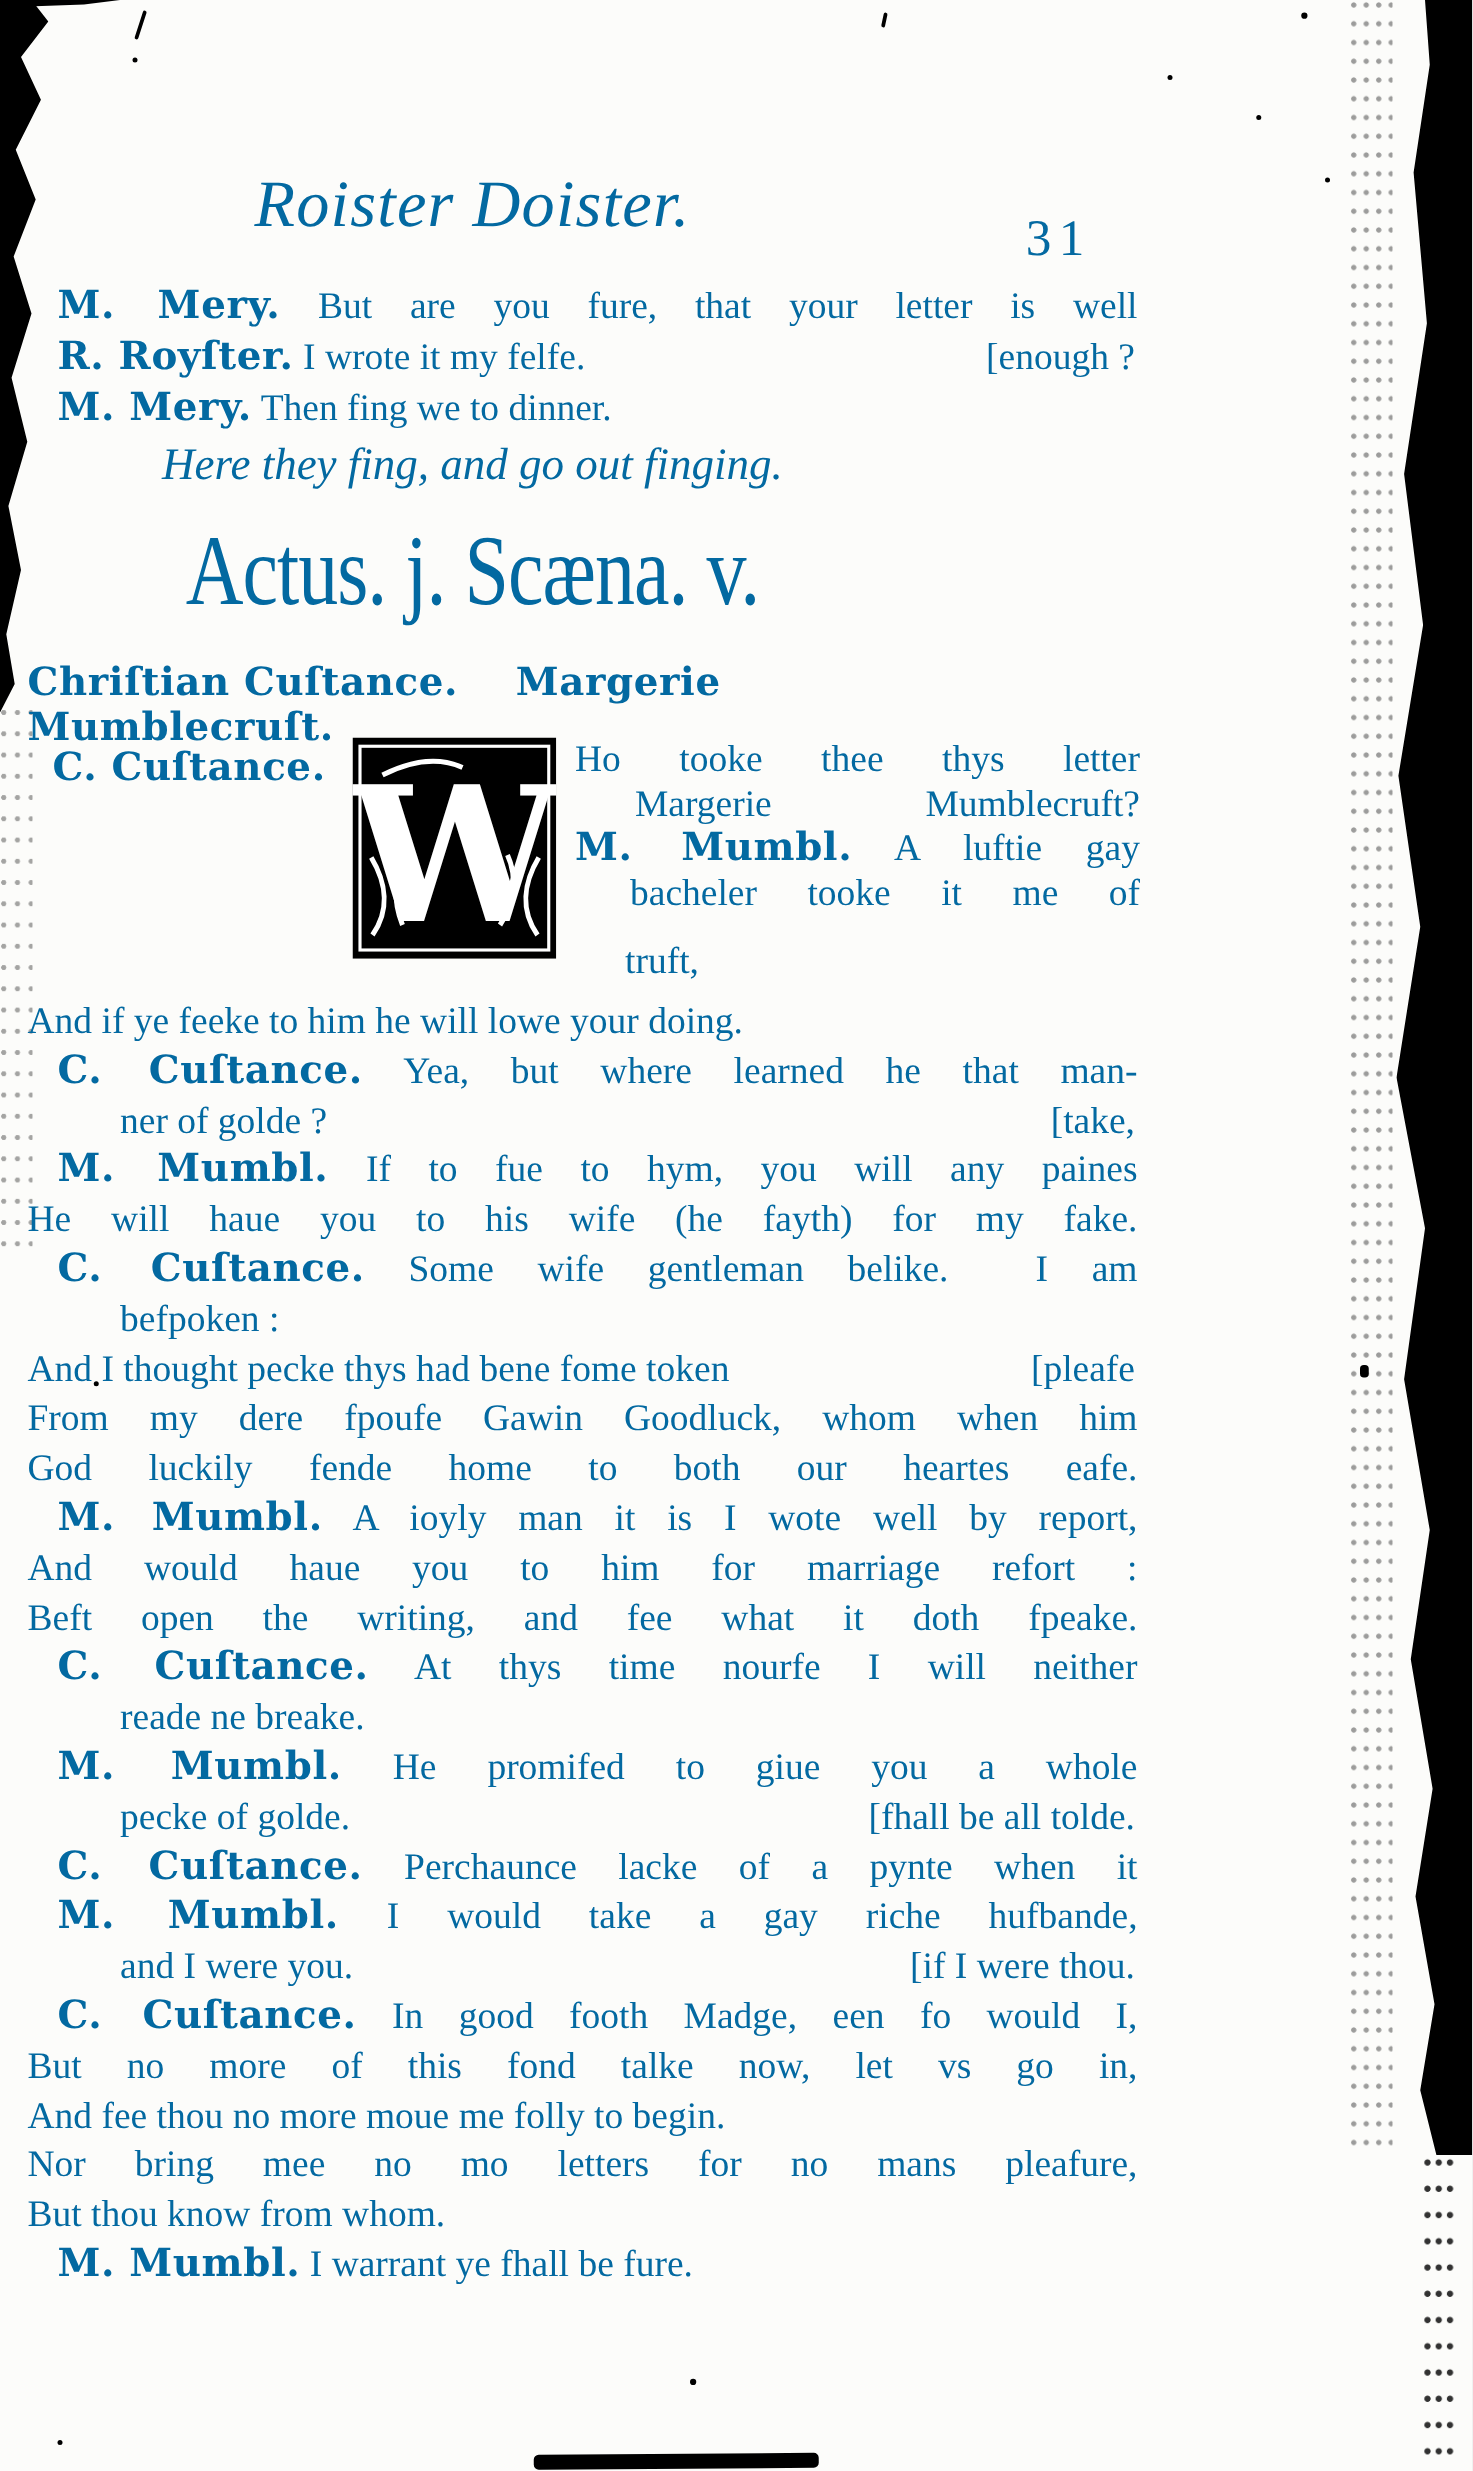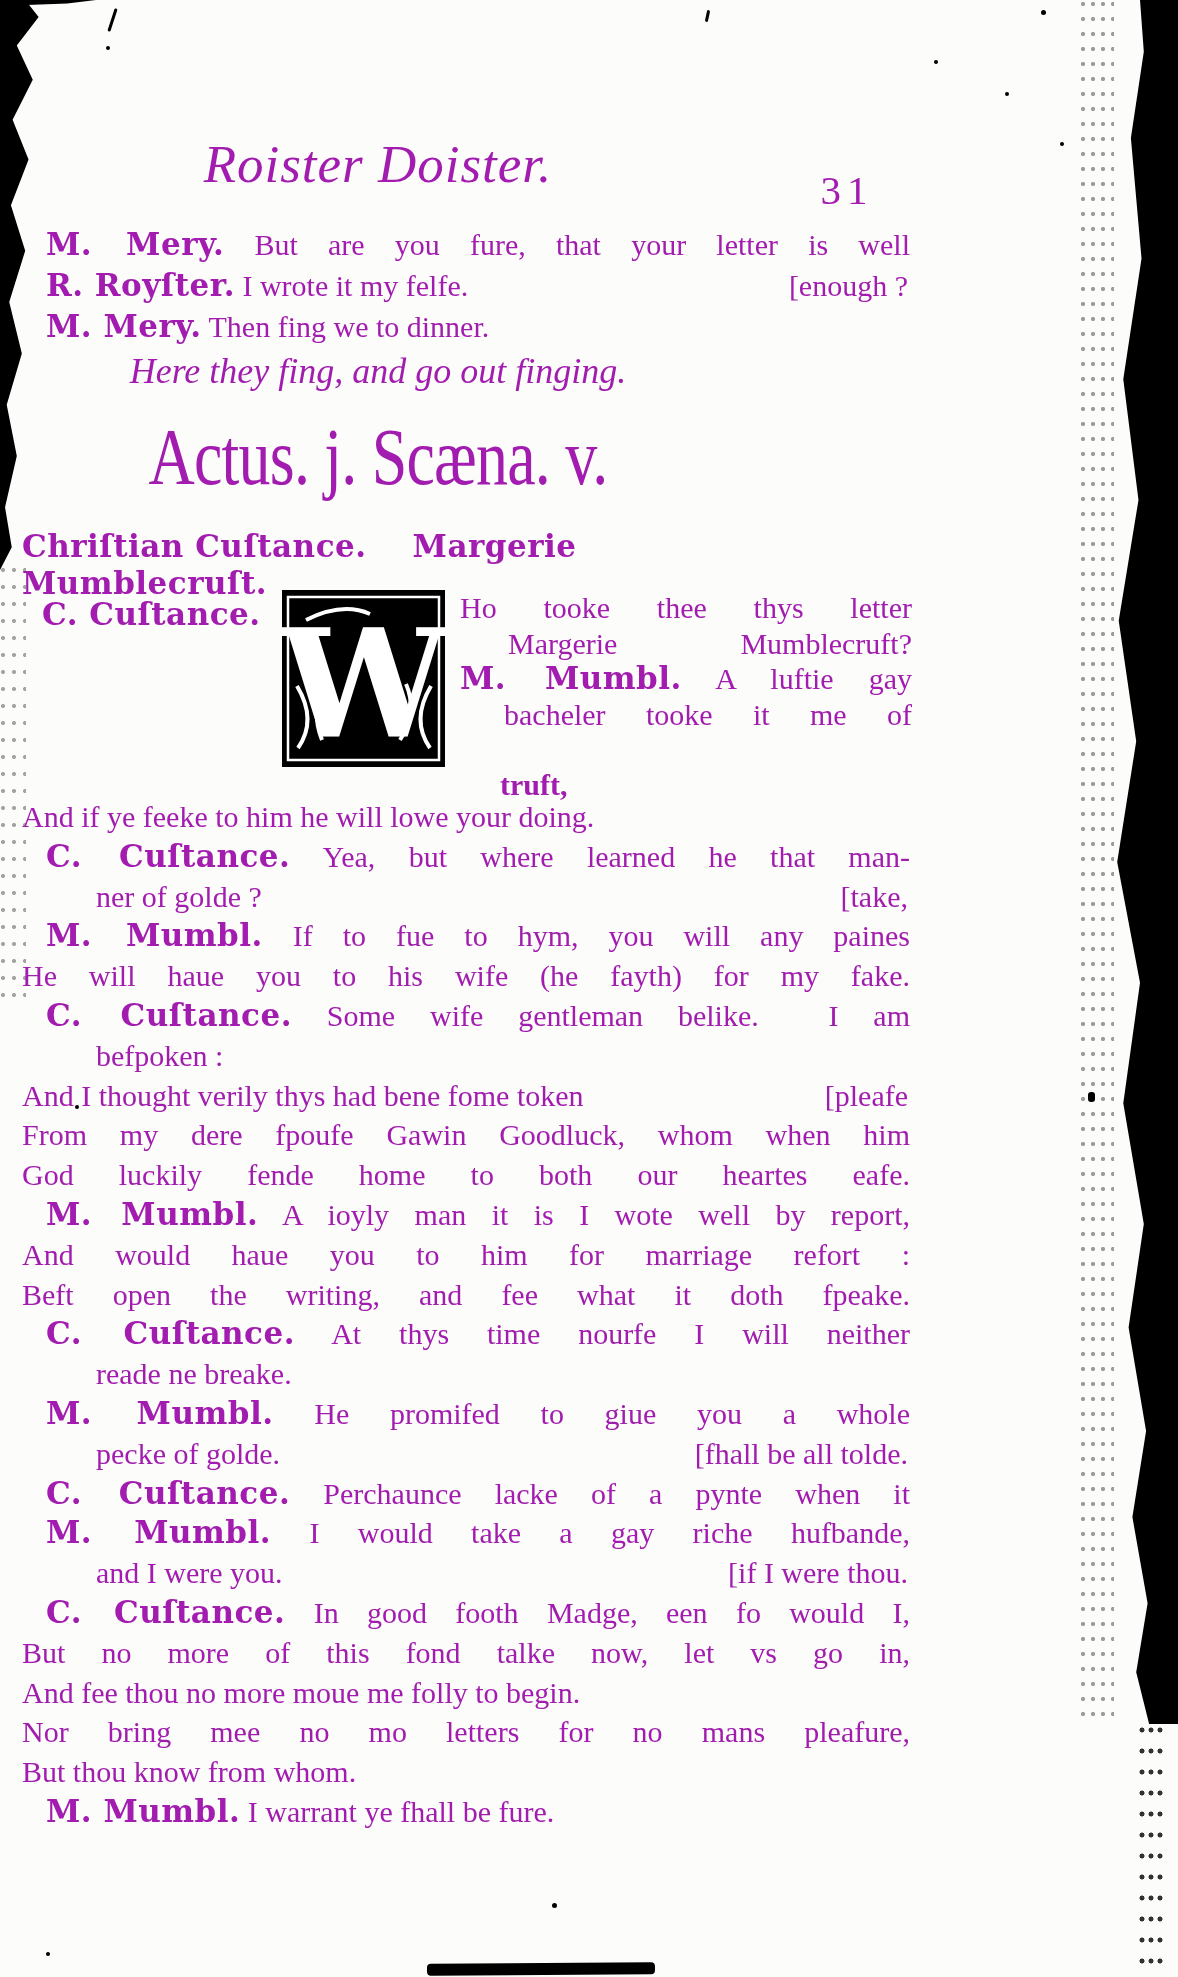--- a/index.html
+++ b/index.html
@@ -1,18 +1,18 @@
 <!DOCTYPE html>
 <html><head>
 <meta charset="utf-8">
 <style>
   html,body{margin:0;padding:0;background:#e8e8e8;}
   #page{
     position:relative;width:1178px;height:1977px;overflow:hidden;
-    background:#fcfcfa;color:#a21caf;
+    background:#fcfcfa;color:#0369a1;
     font-family:"Liberation Serif",serif;
   }
   
   #title{position:absolute;left:22px;top:134px;width:712px;text-align:center;
          font-style:italic;font-size:53px;letter-spacing:1px;}
   #pagenum{position:absolute;left:816px;top:166px;width:62px;text-align:center;
            font-size:41px;letter-spacing:6px;}
   #top-dialogue{position:absolute;left:22px;top:224px;width:888px;
                 font-size:30px;line-height:41px;}
   #stagedir{position:absolute;left:22px;top:350px;width:712px;text-align:center;
@@ -29,21 +29,21 @@
   #op-lines{position:absolute;left:438px;top:2px;width:452px;line-height:35.5px;}
   #bodytext{position:absolute;left:22px;top:797px;width:888px;
             font-size:30px;line-height:39.8px;}
   .line{position:relative;}
   .jl{text-align:justify;text-align-last:justify;}
   .in1{padding-left:24px;}
   .in2{padding-left:74px;}
   .pl48{padding-left:48px;}
   .pl44{padding-left:44px;}
   .pl40{padding-left:40px;}
-  .drop5{margin-top:35px;font-weight:bold;}
+  .drop5{margin-top:19px;}
   .bl{font-family:"DejaVu Serif",serif;font-weight:700;font-size:31px;
       letter-spacing:.5px;}
   .catch{position:absolute;right:2px;top:0;text-align:right;}
   
   #right-band{position:absolute;left:1102px;top:0;width:76px;height:1724px;background:#000;
     clip-path:polygon(50% 0,100% 0,100% 100%,62% 100%,45% 97%,60% 93%,40% 88%,58% 83%,
       35% 77%,55% 71%,28% 64%,50% 57%,20% 50%,45% 43%,22% 36%,48% 29%,28% 22%,52% 15%,
       38% 8%,55% 3%);}
   #right-speck{position:absolute;left:1080px;top:0;width:34px;height:1724px;opacity:.38;
     background-image:radial-gradient(circle at 3px 4px,#000 1.8px,transparent 2.4px);
@@ -167,21 +167,21 @@
       <span>He will haue you to his wife (he fayth) for my fake.</span>
     </div>
     <div class="line in1 jl">
       <span class="bl">C. Cuſtance.</span>
       <span>Some wife gentleman belike.&nbsp;&nbsp;I am</span>
     </div>
     <div class="line in2">
       <span>befpoken :</span>
     </div>
     <div class="line">
-      <span>And I thought verily thys had bene fome token</span>
+      <span>And I thought pecke thys had bene fome token</span>
       <span class="catch">[pleafe</span>
     </div>
     <div class="line jl">
       <span>From my dere fpoufe Gawin Goodluck, whom when him</span>
     </div>
     <div class="line jl">
       <span>God luckily fende home to both our heartes eafe.</span>
     </div>
     <div class="line in1 jl">
       <span class="bl">M. Mumbl.</span>

